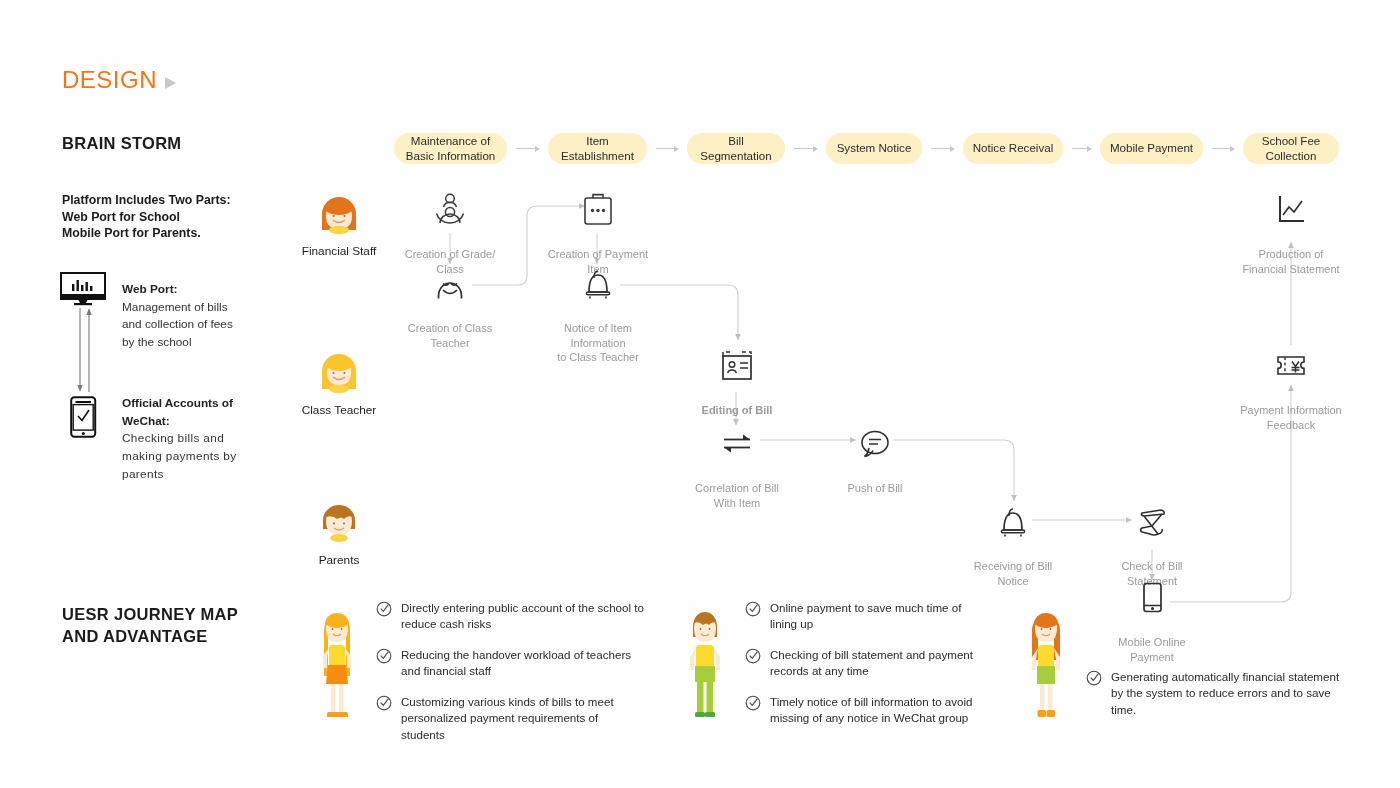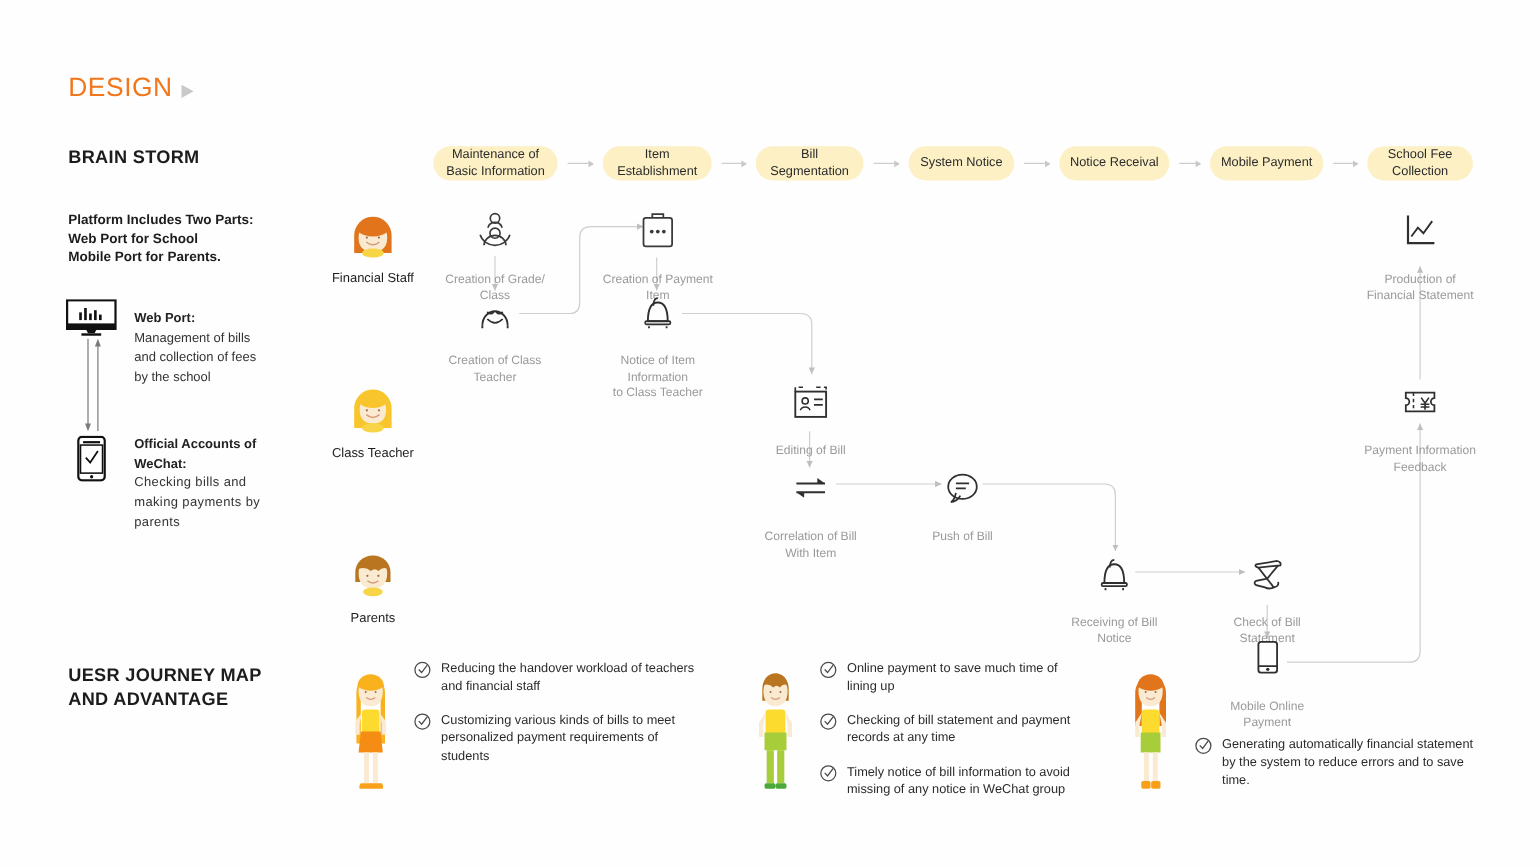--- a/index.html
+++ b/index.html
@@ -271,21 +271,21 @@
       </div>
       <div class="node" style="left: 536px; top: 266px; text-align: center;">
         <div class="glyph">
           <svg width="36" height="36" viewBox="0 0 36 36">
             <use href="#g-bell-icon"></use>
           </svg>
         </div>
         <div class="cap">Notice of Item Information
 to Class Teacher</div>
       </div>
-      <div class="node" style="left: 675px; top: 348px;">
+      <div class="node" style="left: 675px; top: 348px; font-weight: bold;">
         <div class="glyph">
           <svg width="36" height="36" viewBox="0 0 36 36">
             <use href="#g-id-card-icon"></use>
           </svg>
         </div>
         <div class="cap">Editing of Bill</div>
       </div>
       <div class="node" style="left: 675px; top: 426px;">
         <div class="glyph">
           <svg width="36" height="36" viewBox="0 0 36 36">
@@ -365,20 +365,26 @@
      <rect x="21" y="80" width="4.5" height="28" fill="#FAEAD2"></rect>
      <rect x="29" y="80" width="4.5" height="28" fill="#FAEAD2"></rect>
      <path d="M18,108 h10 v5 h-11 q-1,-3 1,-5z" fill="#F9A01B"></path>
      <path d="M27,108 h10 q2,2 1,5 h-11z" fill="#F9A01B"></path>
    </svg></div>
       <div class="bullet-list" style="left: 376px; top: 600px; width: 268px;">
         <div class="bullet">
           <span class="chk"><svg width="16" height="16" viewBox="0 0 16 16">
               <use href="#g-check-circle-icon"></use>
             </svg></span>
+          <span class="txt">Directly entering public account of the school to reduce cash risks</span>
+        </div>
+        <div class="bullet">
+          <span class="chk"><svg width="16" height="16" viewBox="0 0 16 16">
+              <use href="#g-check-circle-icon"></use>
+            </svg></span>
           <span class="txt">Reducing the handover workload of teachers and financial staff</span>
         </div>
         <div class="bullet">
           <span class="chk"><svg width="16" height="16" viewBox="0 0 16 16">
               <use href="#g-check-circle-icon"></use>
             </svg></span>
           <span class="txt">Customizing various kinds of bills to meet personalized payment requirements of students</span>
         </div>
       </div>
       <div class="person-fig" style="left: 678px; top: 604px;">

